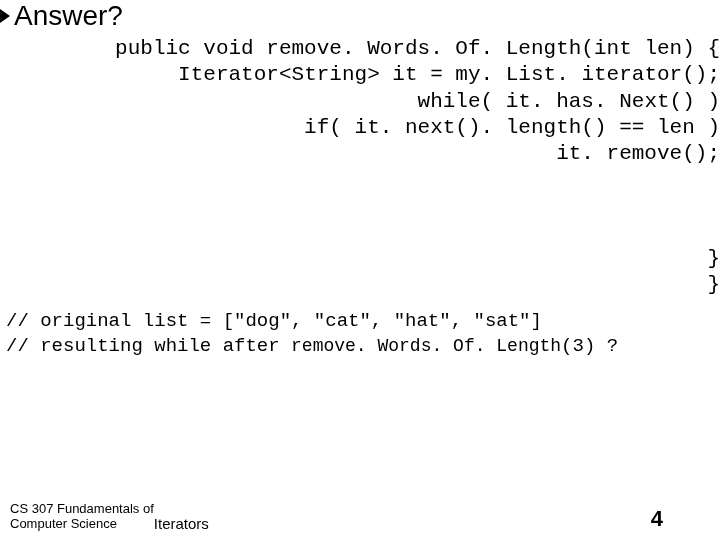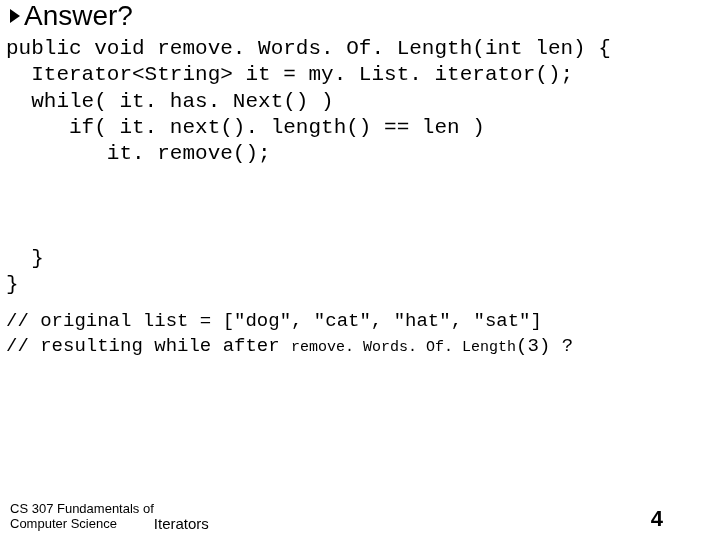--- a/index.html
+++ b/index.html
@@ -23,21 +23,20 @@
     font-size: 40px;
     color: #d00000;
     font-weight: 400;
     margin-top: 6px;
     margin-bottom: 2px;
     letter-spacing: 0.5px;
   }
   .bullet-row {
     display: flex;
     align-items: center;
-    padding-left: 10px;
     margin-top: 0px;
     margin-bottom: 4px;
   }
   .bullet-icon {
     width: 0;
     height: 0;
     border-top: 7px solid transparent;
     border-bottom: 7px solid transparent;
     border-left: 10px solid #000;
     margin-right: 4px;
@@ -46,33 +45,34 @@
     font-size: 28px;
     color: #000;
   }
   .code-block {
     font-family: "Courier New", Courier, monospace;
     font-size: 21px;
     line-height: 1.25;
     white-space: pre;
     padding-left: 6px;
     color: #000;
+    text-align: right;
   }
   .comment-block {
     font-family: "Courier New", Courier, monospace;
     font-size: 19px;
     line-height: 1.35;
     white-space: pre;
     padding-left: 6px;
     color: #000;
     margin-top: 10px;
   }
   .inline-mono {
     font-family: "Courier New", Courier, monospace;
-    font-size: 15px;
+    font-size: 18px;
     text-align: center;
   }
   .footer {
     position: absolute;
     bottom: 8px;
     left: 0;
     width: 677px;
     display: flex;
     align-items: flex-end;
     justify-content: space-between;

